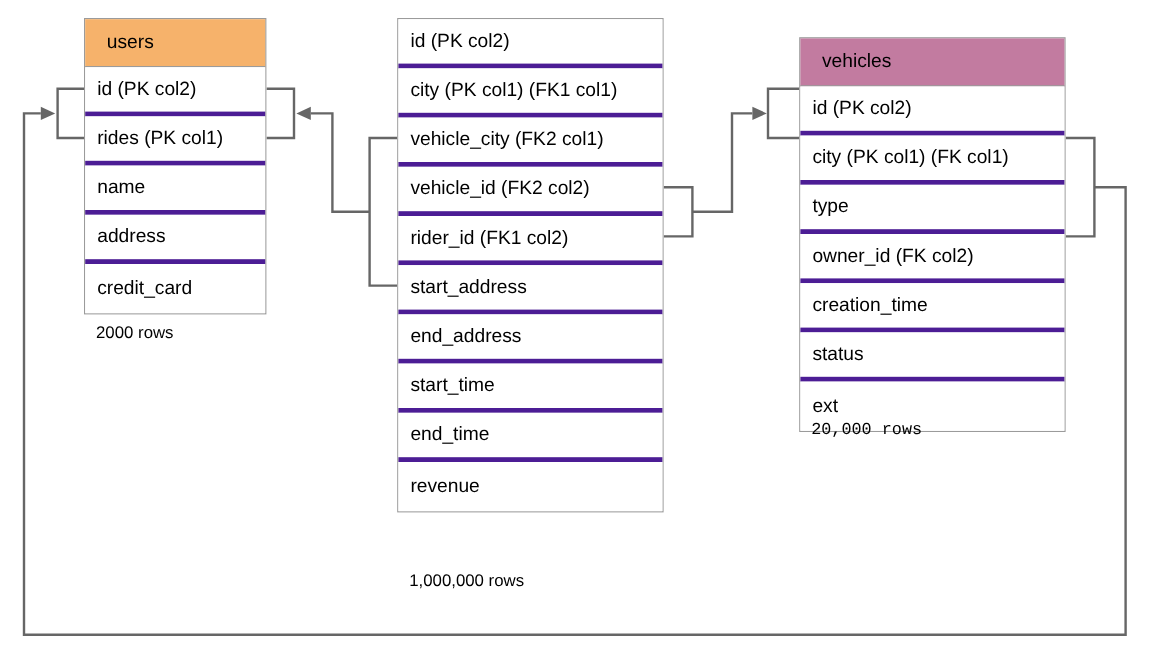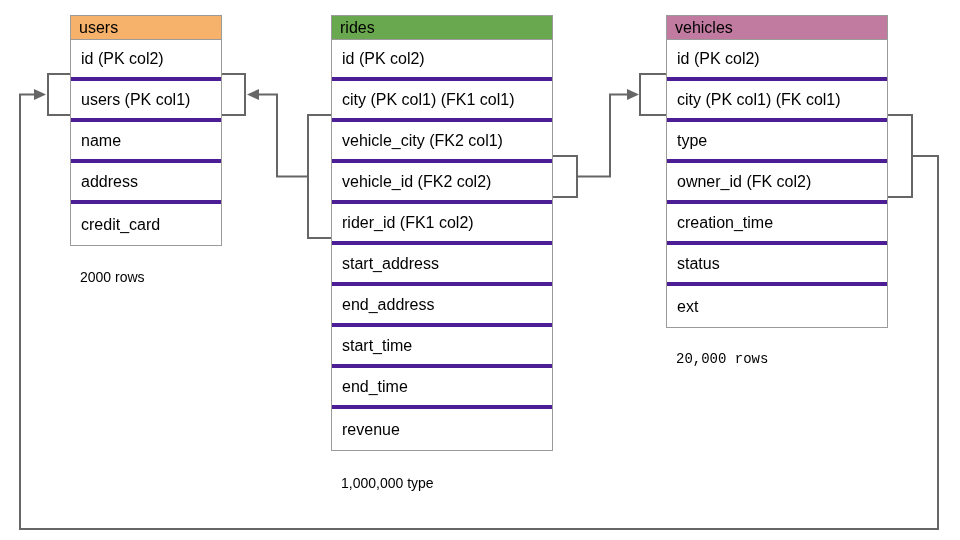--- a/index.html
+++ b/index.html
@@ -2,21 +2,21 @@
 <html><head>
 <meta charset="utf-8">
 <style>
   * { margin:0; padding:0; box-sizing:border-box; }
   html,body { width:960px; height:540px; background:#ffffff;
               font-family:"Liberation Sans", sans-serif; color:#000; }
   .canvas { position:relative; width:960px; height:540px; overflow:hidden; background:#fff; }
   svg.connectors { position:absolute; left:0; top:0; width:960px; height:540px; }
   svg.connectors path { fill:none; stroke-width:2px; }
   .db-table { position:absolute; background:#ffffff; border:1px solid #9b9b9b; }
-  .tbl-header { height:24px; display:flex; align-items:center; padding:0 8px;
+  .tbl-header { height:40px; display:flex; align-items:center; padding:0 18px;
                 font-size:16px; border-bottom:1px solid #9b9b9b; }
   .tbl-row { height:41px; display:flex; align-items:center; padding:0 10px;
              font-size:16px; border-bottom:4px solid #4c1d95; background:#fff; white-space:nowrap; }
   .tbl-row:last-child { border-bottom:none; }
   .row-count { position:absolute; font-size:14px; }
   
   #tbl-users    { left:70px;  top:15px; width:152px; }
   #tbl-rides    { left:331px; top:15px; width:222px; }
   #tbl-vehicles { left:666px; top:15px; width:222px; }
   #rc-users    { left:80px;  top:269px; }
@@ -48,43 +48,42 @@
       <path d="M888,115 H912 V197 H888" style="stroke: rgb(102, 102, 102);"></path>
       <path d="M912,156 H938 V529 H20 V94.5 H34" style="stroke: rgb(102, 102, 102);"></path>
       <polygon points="46,94.5 34,89 34,100" style="fill: rgb(102, 102, 102);"></polygon>
       <path d="M70,74 H48 V115 H70" style="stroke: rgb(102, 102, 102);"></path>
     </g>
   </svg>
 
   <div id="tbl-users" class="db-table" style="border-color: rgb(155, 155, 155);">
     <div class="tbl-header" style="background-color: rgb(246, 178, 107);">users</div>
     <div class="tbl-row">id (PK col2)</div>
-    <div class="tbl-row">users (PK col1)</div>
+    <div class="tbl-row">rides (PK col1)</div>
     <div class="tbl-row">name</div>
     <div class="tbl-row">address</div>
     <div class="tbl-row">credit_card</div>
   </div>
   <div id="rc-users" class="row-count">2000 rows</div>
 
   <div id="tbl-rides" class="db-table" style="border-color: rgb(155, 155, 155);">
-    <div class="tbl-header" style="background-color: rgb(106, 168, 79);">rides</div>
     <div class="tbl-row">id (PK col2)</div>
     <div class="tbl-row">city (PK col1) (FK1 col1)</div>
     <div class="tbl-row">vehicle_city (FK2 col1)</div>
     <div class="tbl-row">vehicle_id (FK2 col2)</div>
     <div class="tbl-row">rider_id (FK1 col2)</div>
     <div class="tbl-row">start_address</div>
     <div class="tbl-row">end_address</div>
     <div class="tbl-row">start_time</div>
     <div class="tbl-row">end_time</div>
     <div class="tbl-row">revenue</div>
   </div>
-  <div id="rc-rides" class="row-count">1,000,000 type</div>
+  <div id="rc-rides" class="row-count">1,000,000 rows</div>
 
-  <div id="tbl-vehicles" class="db-table" style="border-color: rgb(155, 155, 155);">
+  <div id="tbl-vehicles" class="db-table" style="border-color: rgb(155, 155, 155); margin-top: 16px;">
     <div class="tbl-header" style="background-color: rgb(194, 123, 160);">vehicles</div>
     <div class="tbl-row">id (PK col2)</div>
     <div class="tbl-row">city (PK col1) (FK col1)</div>
     <div class="tbl-row">type</div>
     <div class="tbl-row">owner_id (FK col2)</div>
     <div class="tbl-row">creation_time</div>
     <div class="tbl-row">status</div>
     <div class="tbl-row">ext</div>
   </div>
   <div id="rc-vehicles" class="row-count">20,000 rows</div>

